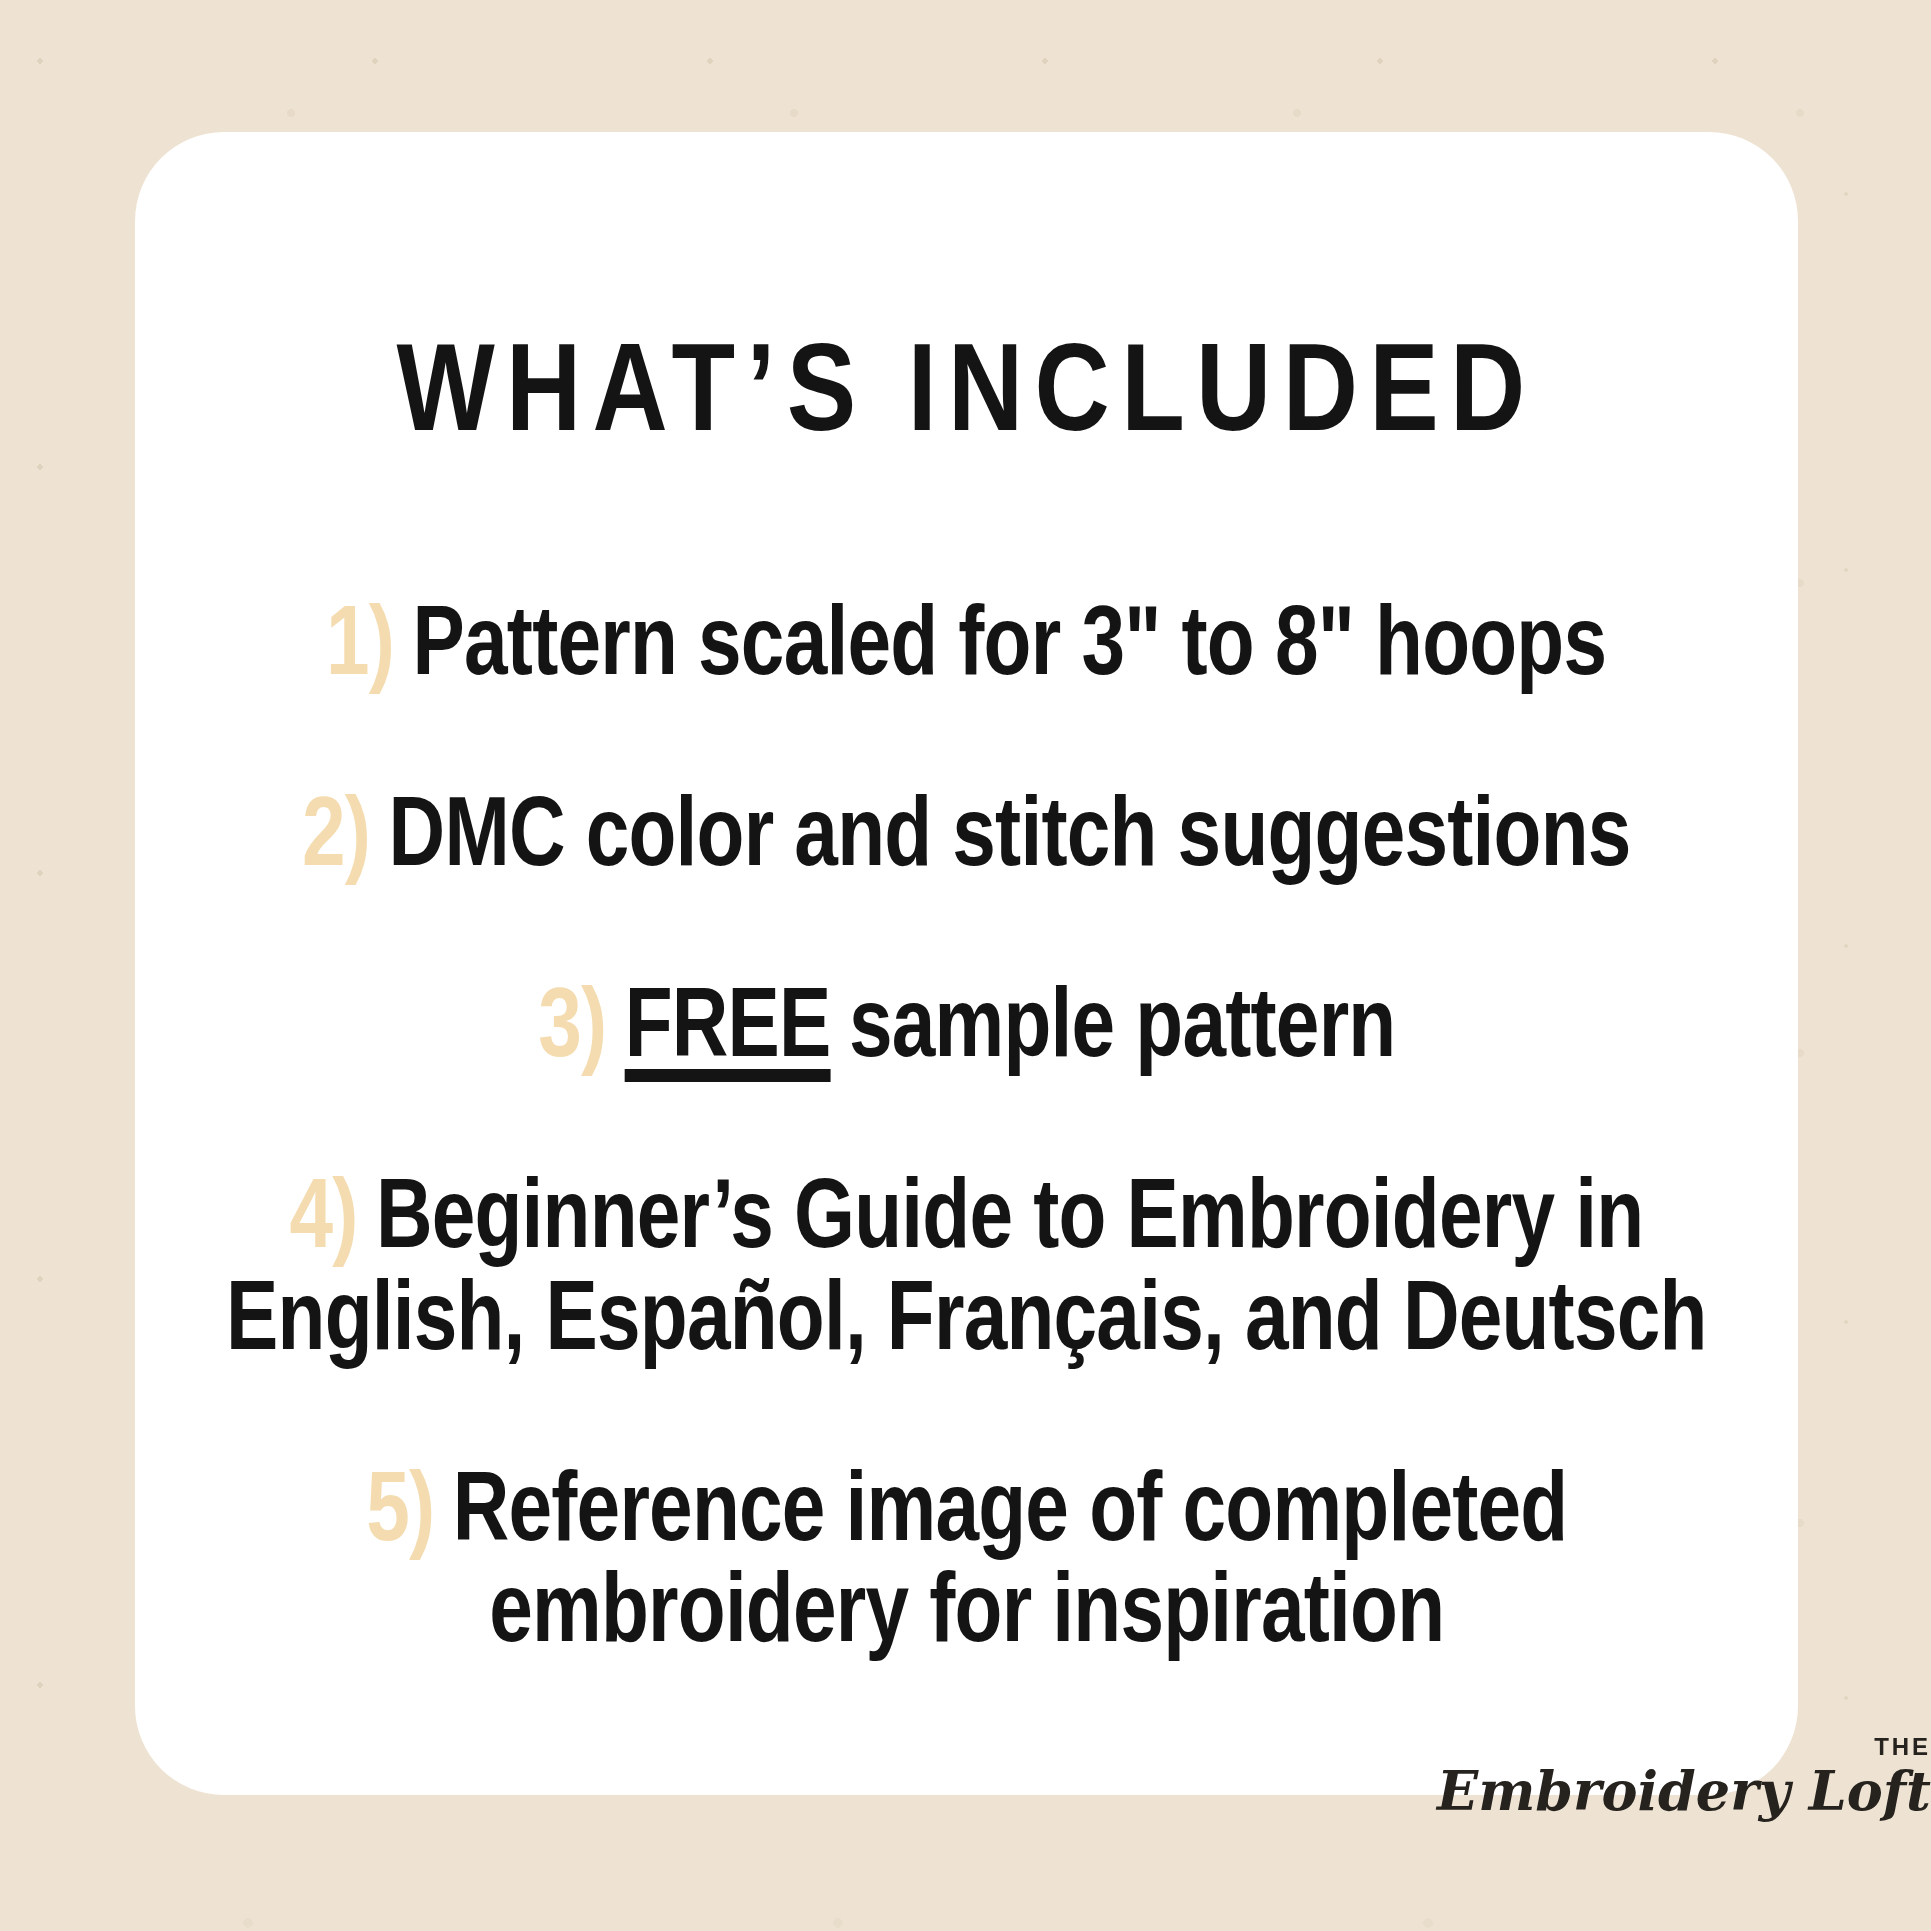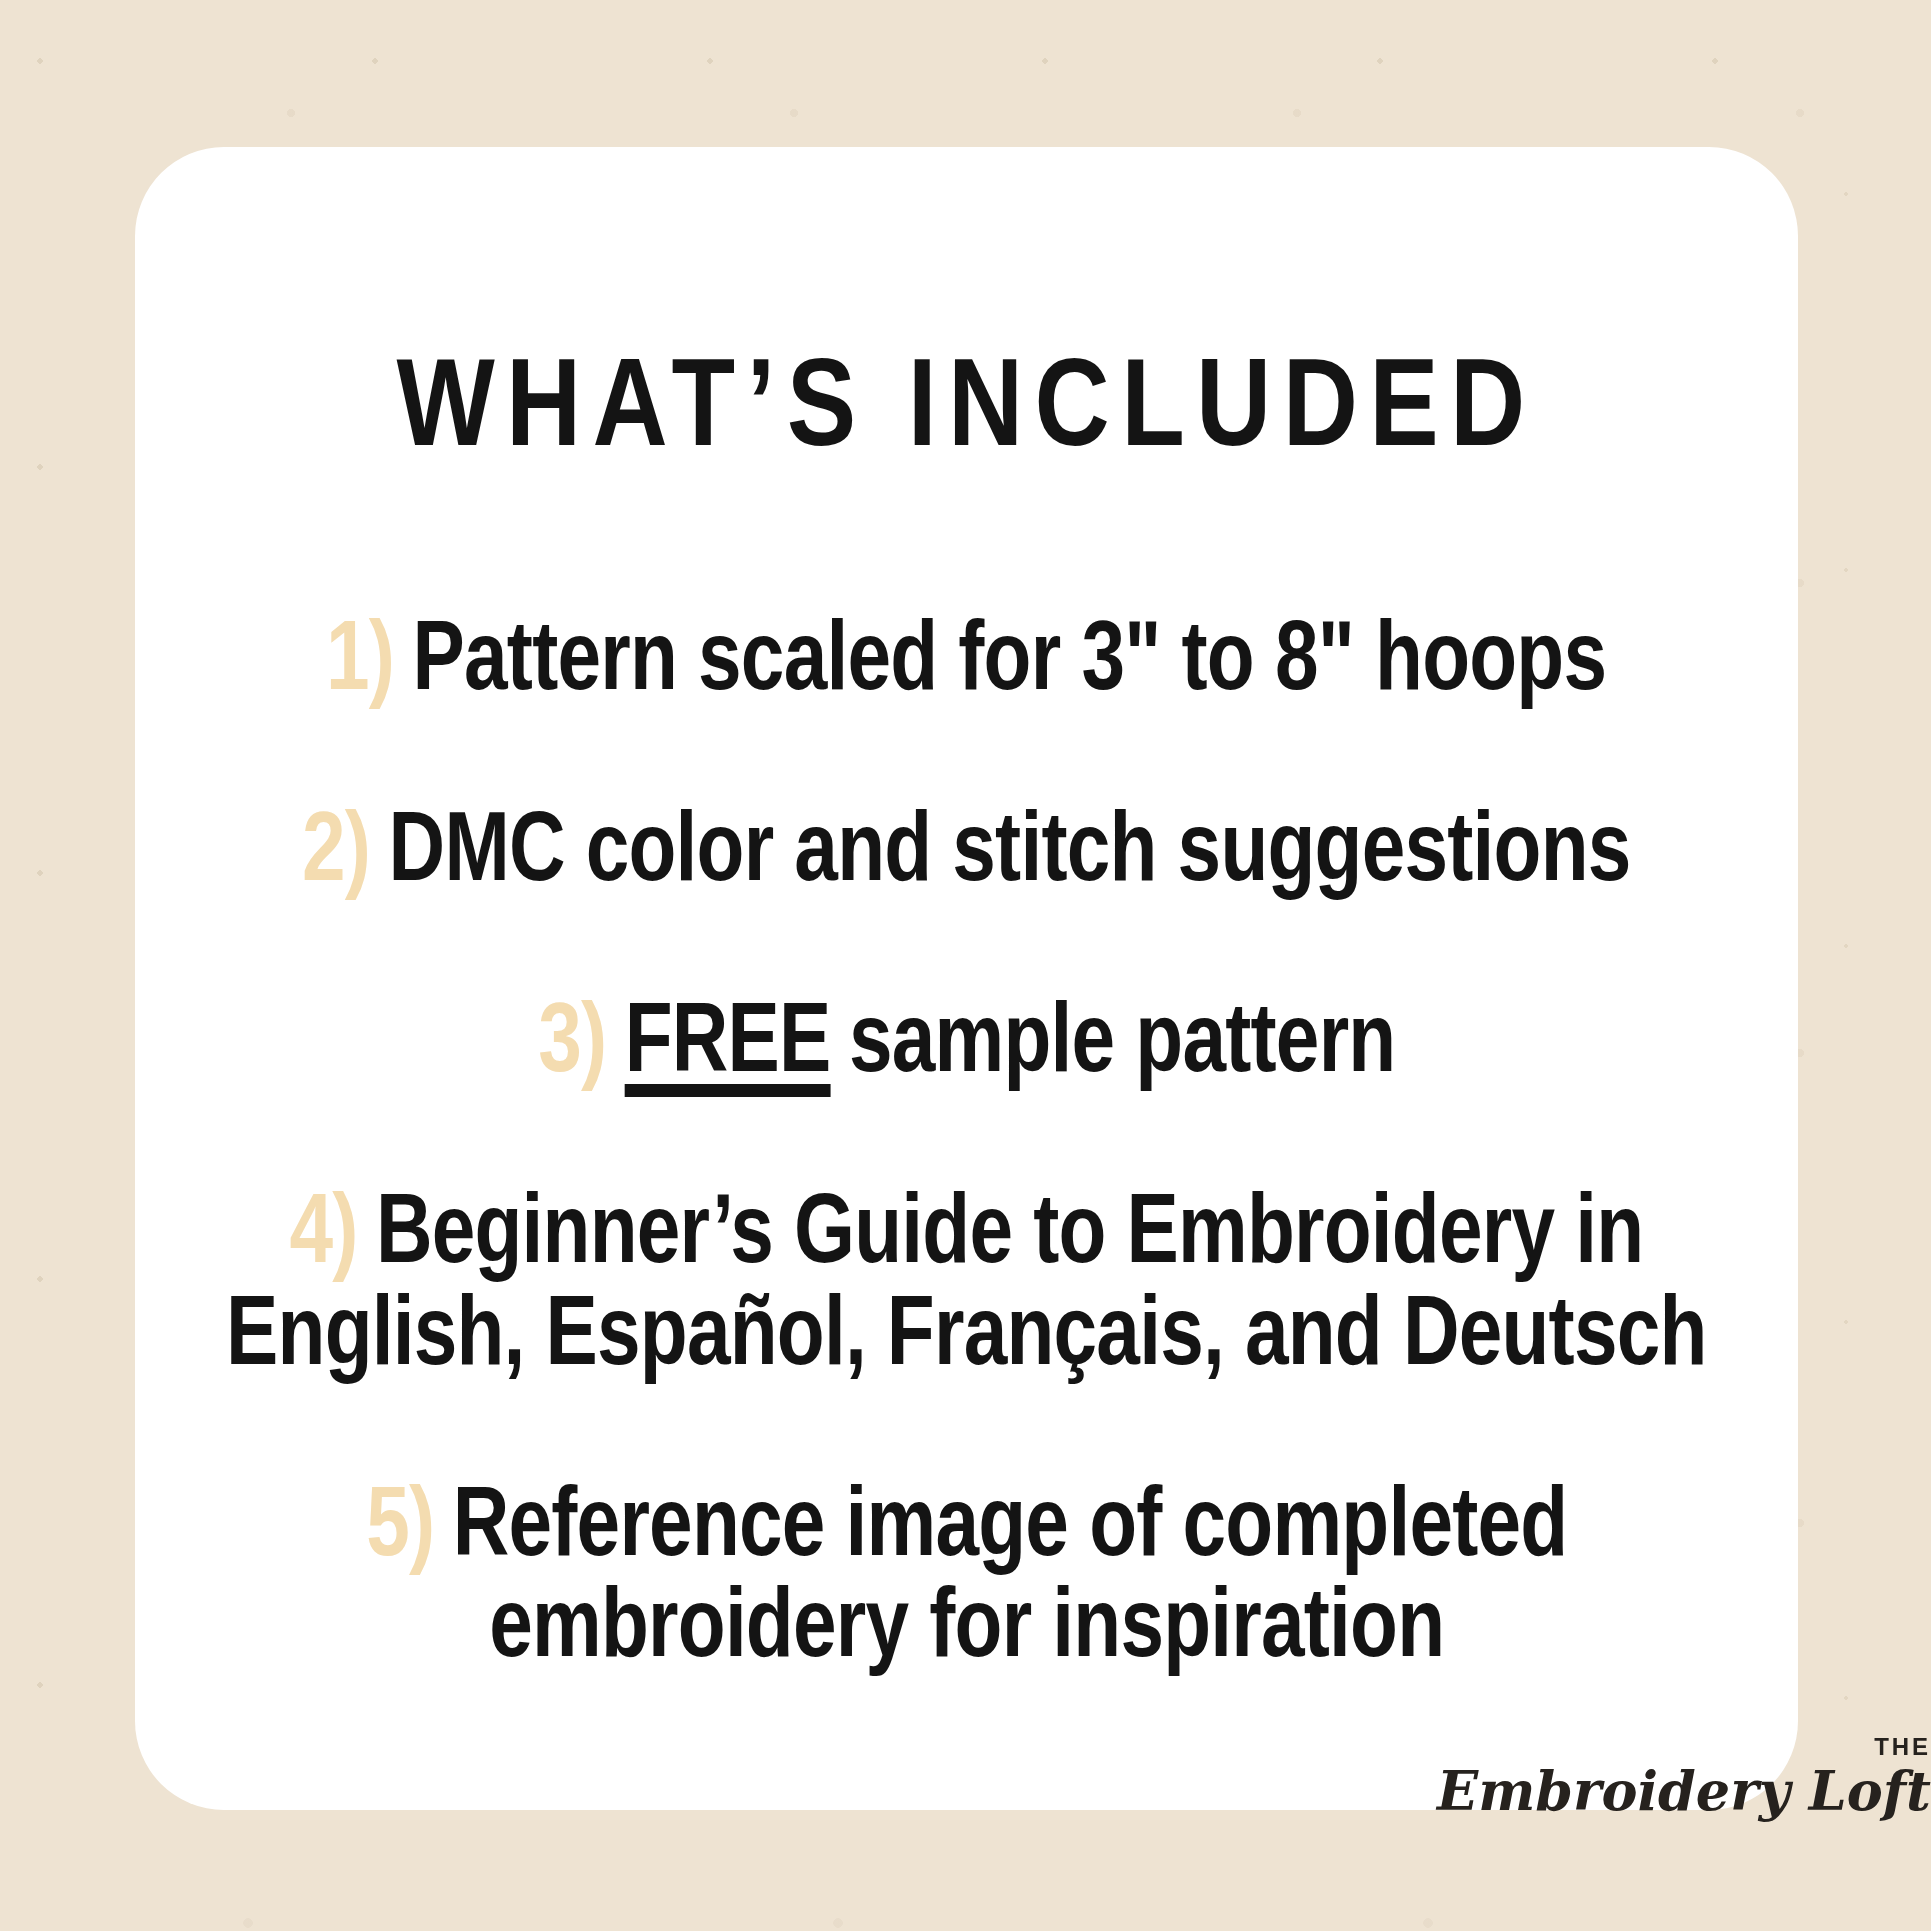--- a/index.html
+++ b/index.html
@@ -21,21 +21,21 @@
       radial-gradient(circle 3.9px at 291px 113px, rgba(166,144,110,0.10) 98%, rgba(166,144,110,0) 100%),
       radial-gradient(circle 1.9px at 94px 289px, rgba(166,144,110,0.18) 98%, rgba(166,144,110,0) 100%),
       radial-gradient(circle 4.8px at 248px 339px, rgba(166,144,110,0.08) 98%, rgba(166,144,110,0) 100%);
     background-size: 335px 406px, 418px 376px, 503px 470px, 283px 254px, 590px 528px;
     font-family: "Liberation Sans", sans-serif;
     color: #141414;
   }
   .card {
     position: absolute;
     left: 135px;
-    top: 147px;
+    top: 132px;
     width: 1663px;
     height: 1663px;
     background: #FFFFFF;
     border-radius: 89px;
     text-align: center;
   }
   .title {
     margin: 193px 0 0 0;
     font-size: 124px;
     font-weight: 700;

